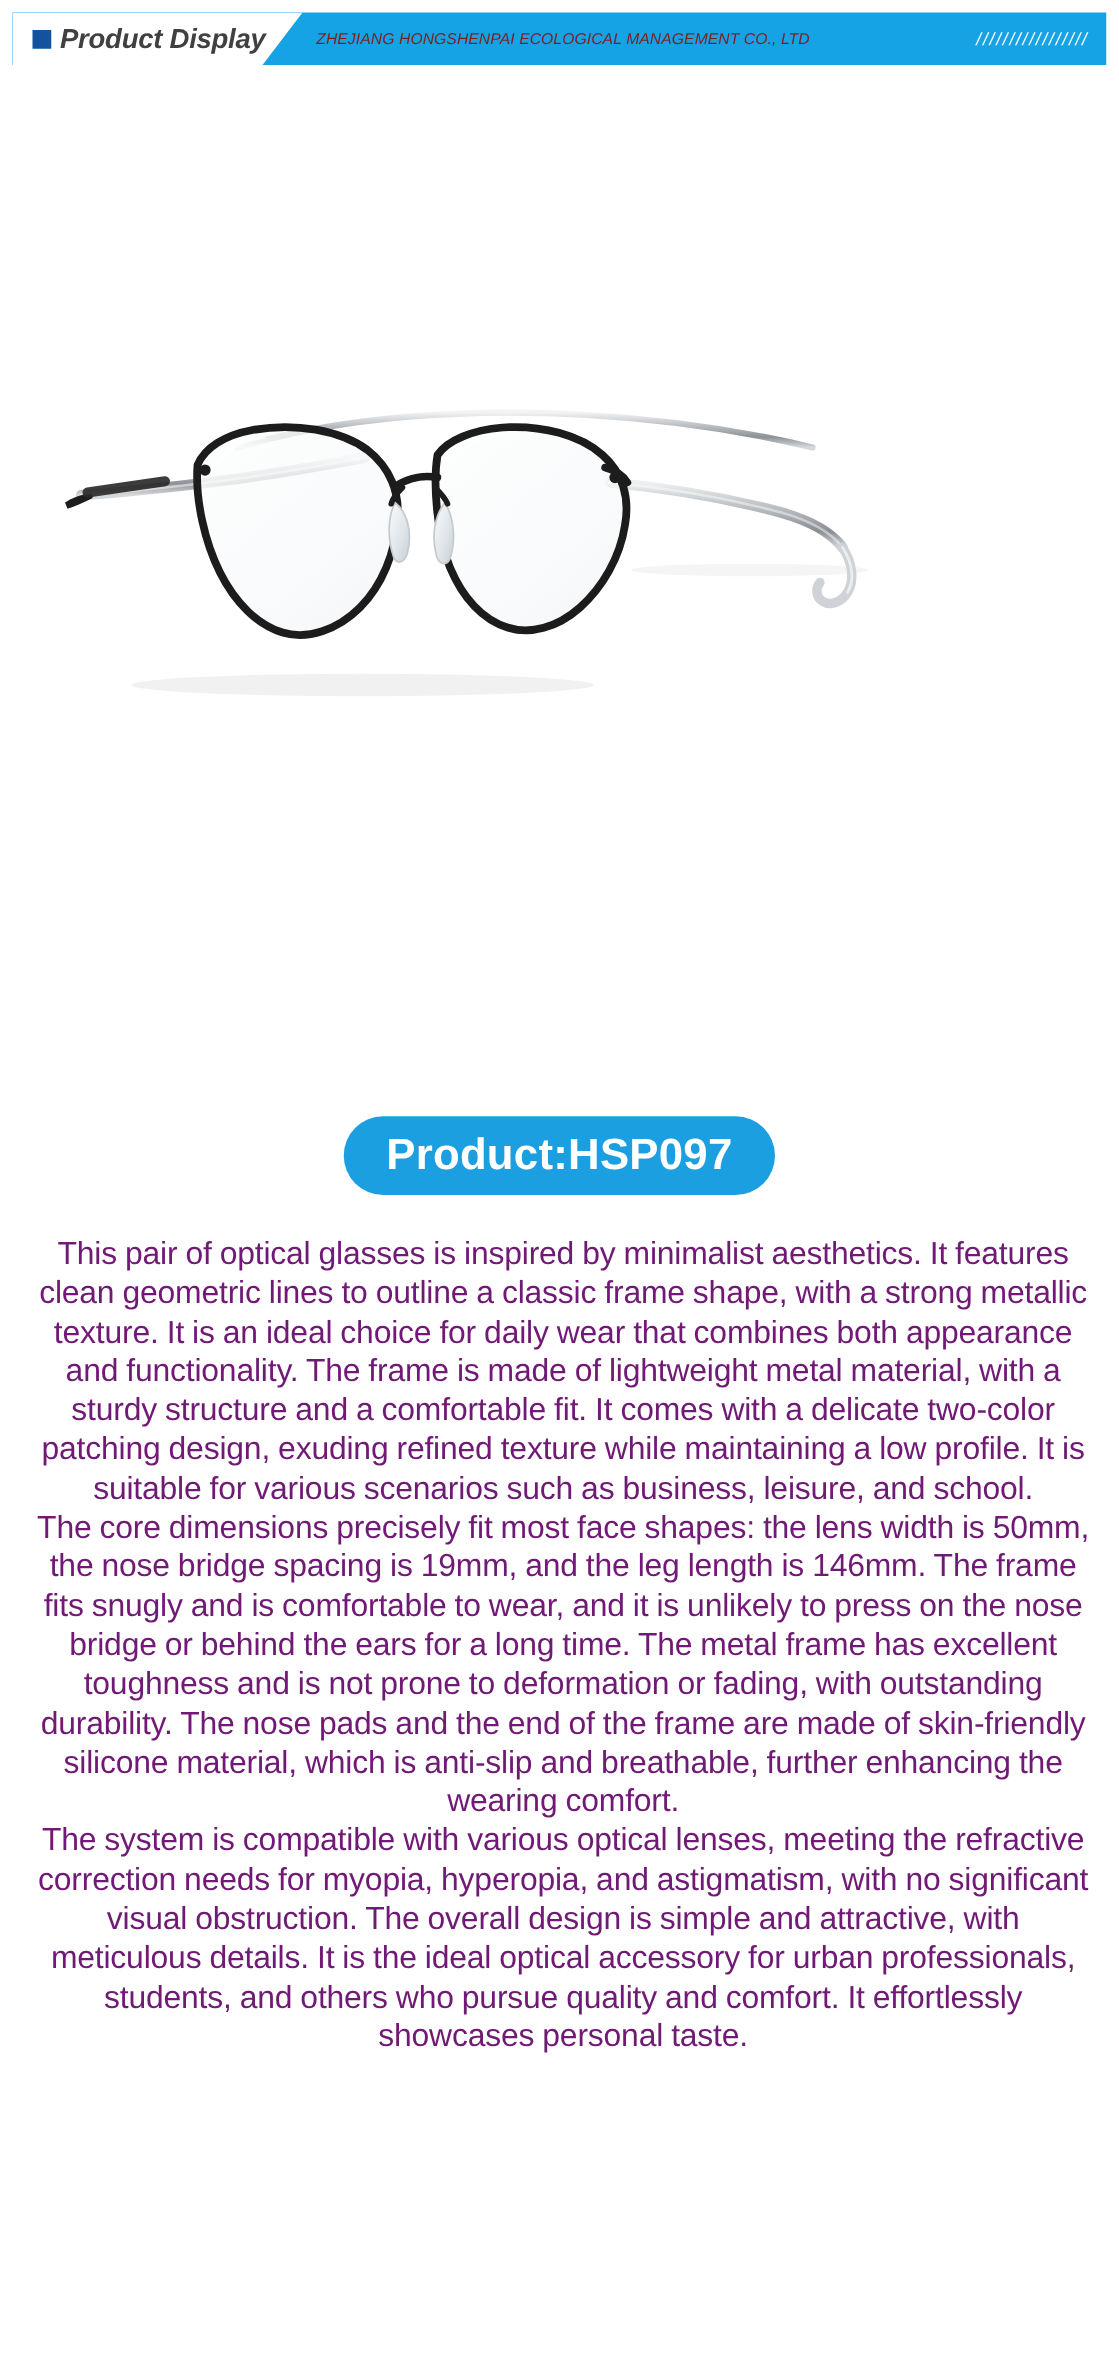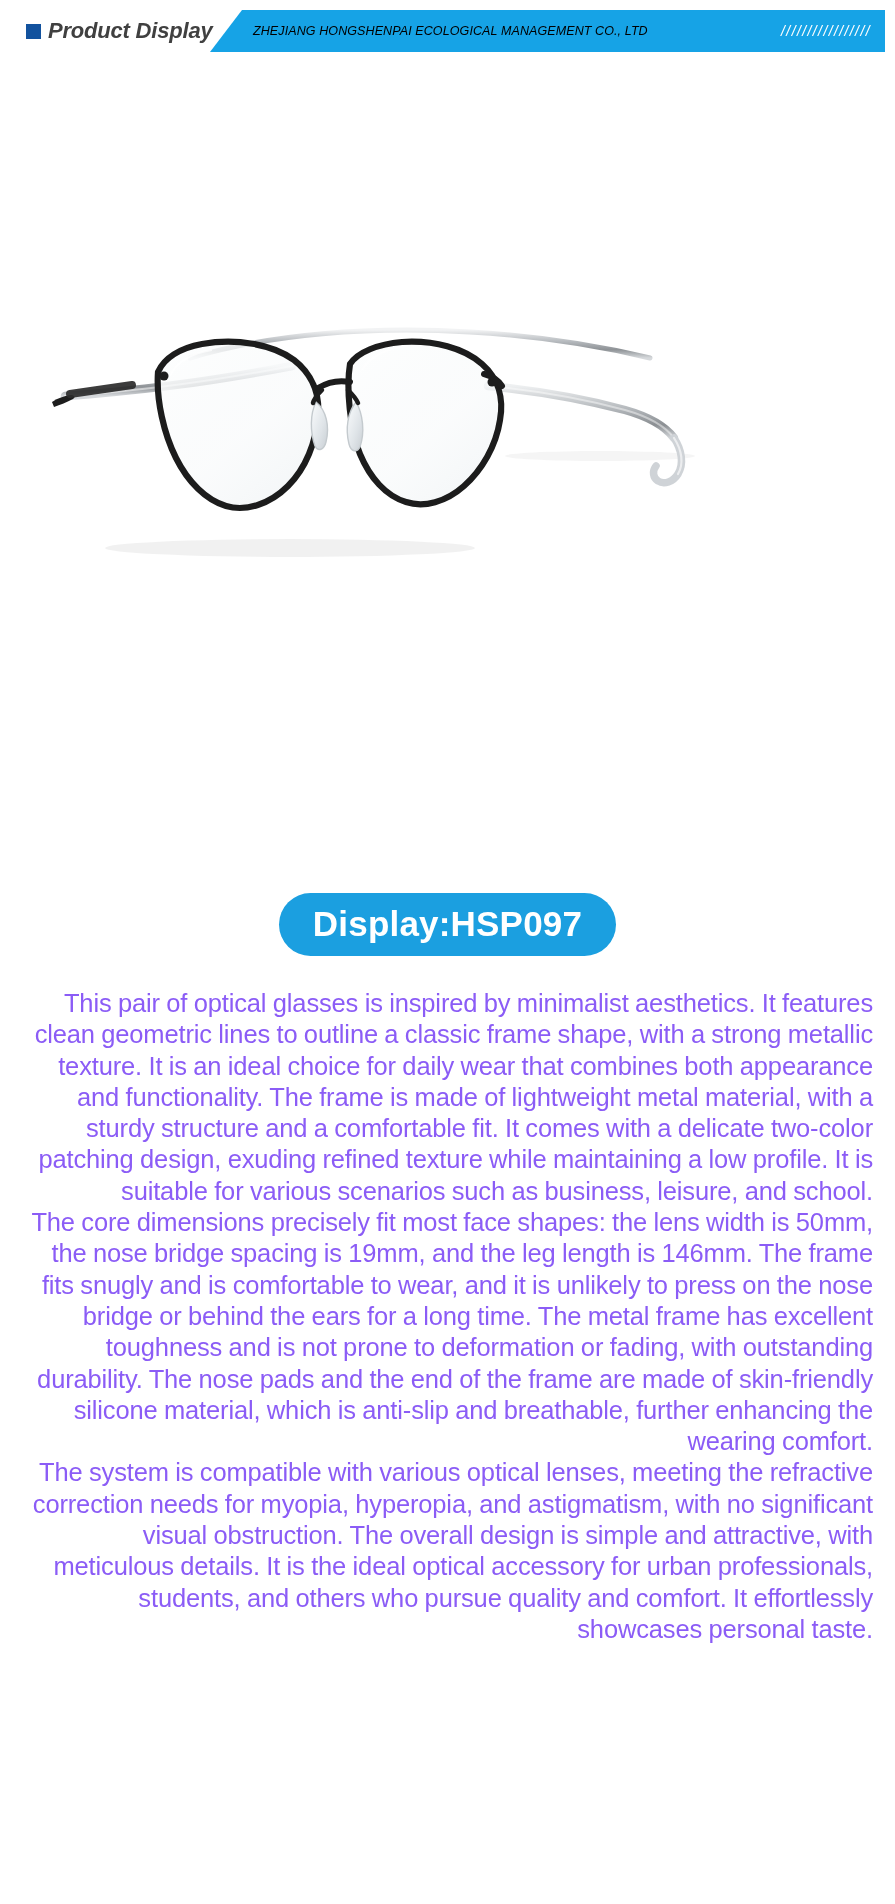--- a/index.html
+++ b/index.html
@@ -58,21 +58,21 @@
     letter-spacing: -0.2px;
     white-space: nowrap;
   }
   .company-name {
     position: absolute;
     left: 243px;
     top: 0;
     height: 42px;
     display: flex;
     align-items: center;
-    color: #000000;
+    color: #7f1d1d;
     font-size: 12.5px;
     font-style: italic;
     font-weight: normal;
     letter-spacing: 0.1px;
     white-space: nowrap;
   }
   .slash-decor {
     position: absolute;
     right: 14px;
     top: 0;
@@ -127,25 +127,25 @@
 
   
   .description {
     position: absolute;
     left: 28px;
     top: 988px;
     width: 845px;
   }
   .description p {
     margin: 0;
-    color: #8b5cf6;
+    color: #701a75;
     font-size: 25.5px;
     line-height: 31.3px;
     letter-spacing: -0.15px;
-    text-align: right;
+    text-align: center;
     word-spacing: -0.5px;
   }
 </style>
 </head>
 <body>
 
 <div class="header-banner">
   <div class="header-white-tab"></div>
   <div class="header-tab-inner">
     <span class="square-bullet"></span>
@@ -217,20 +217,20 @@
     <path d="M282,100 C278,104 274,108 273,113" stroke="#1d1d1d" stroke-width="4.5" fill="none" stroke-linecap="round"></path>
     <path d="M308,100 C312,104 316,108 318,113" stroke="#1d1d1d" stroke-width="4.5" fill="none" stroke-linecap="round"></path>
 
     <circle cx="124" cy="86" r="4.5" fill="#1d1d1d"></circle>
     <circle cx="452" cy="92" r="4.5" fill="#1d1d1d"></circle>
     <path d="M444,84 C452,86 458,90 462,96" stroke="#1d1d1d" stroke-width="6" fill="none" stroke-linecap="round"></path>
   </svg>
 </div>
 
 <div class="badge-row">
-  <span class="number-badge">Display:HSP097</span>
+  <span class="number-badge">Product:HSP097</span>
 </div>
 
 <div class="description">
   <p>This pair of optical glasses is inspired by minimalist aesthetics. It features clean geometric lines to outline a classic frame shape, with a strong metallic texture. It is an ideal choice for daily wear that combines both appearance and functionality. The frame is made of lightweight metal material, with a sturdy structure and a comfortable fit. It comes with a delicate two-color patching design, exuding refined texture while maintaining a low profile. It is suitable for various scenarios such as business, leisure, and school.</p>
   <p>The core dimensions precisely fit most face shapes: the lens width is 50mm, the nose bridge spacing is 19mm, and the leg length is 146mm. The frame fits snugly and is comfortable to wear, and it is unlikely to press on the nose bridge or behind the ears for a long time. The metal frame has excellent toughness and is not prone to deformation or fading, with outstanding durability. The nose pads and the end of the frame are made of skin-friendly silicone material, which is anti-slip and breathable, further enhancing the wearing comfort.</p>
   <p>The system is compatible with various optical lenses, meeting the refractive correction needs for myopia, hyperopia, and astigmatism, with no significant visual obstruction. The overall design is simple and attractive, with meticulous details. It is the ideal optical accessory for urban professionals, students, and others who pursue quality and comfort. It effortlessly showcases personal taste.</p>
 </div>
 
 </body></html>

